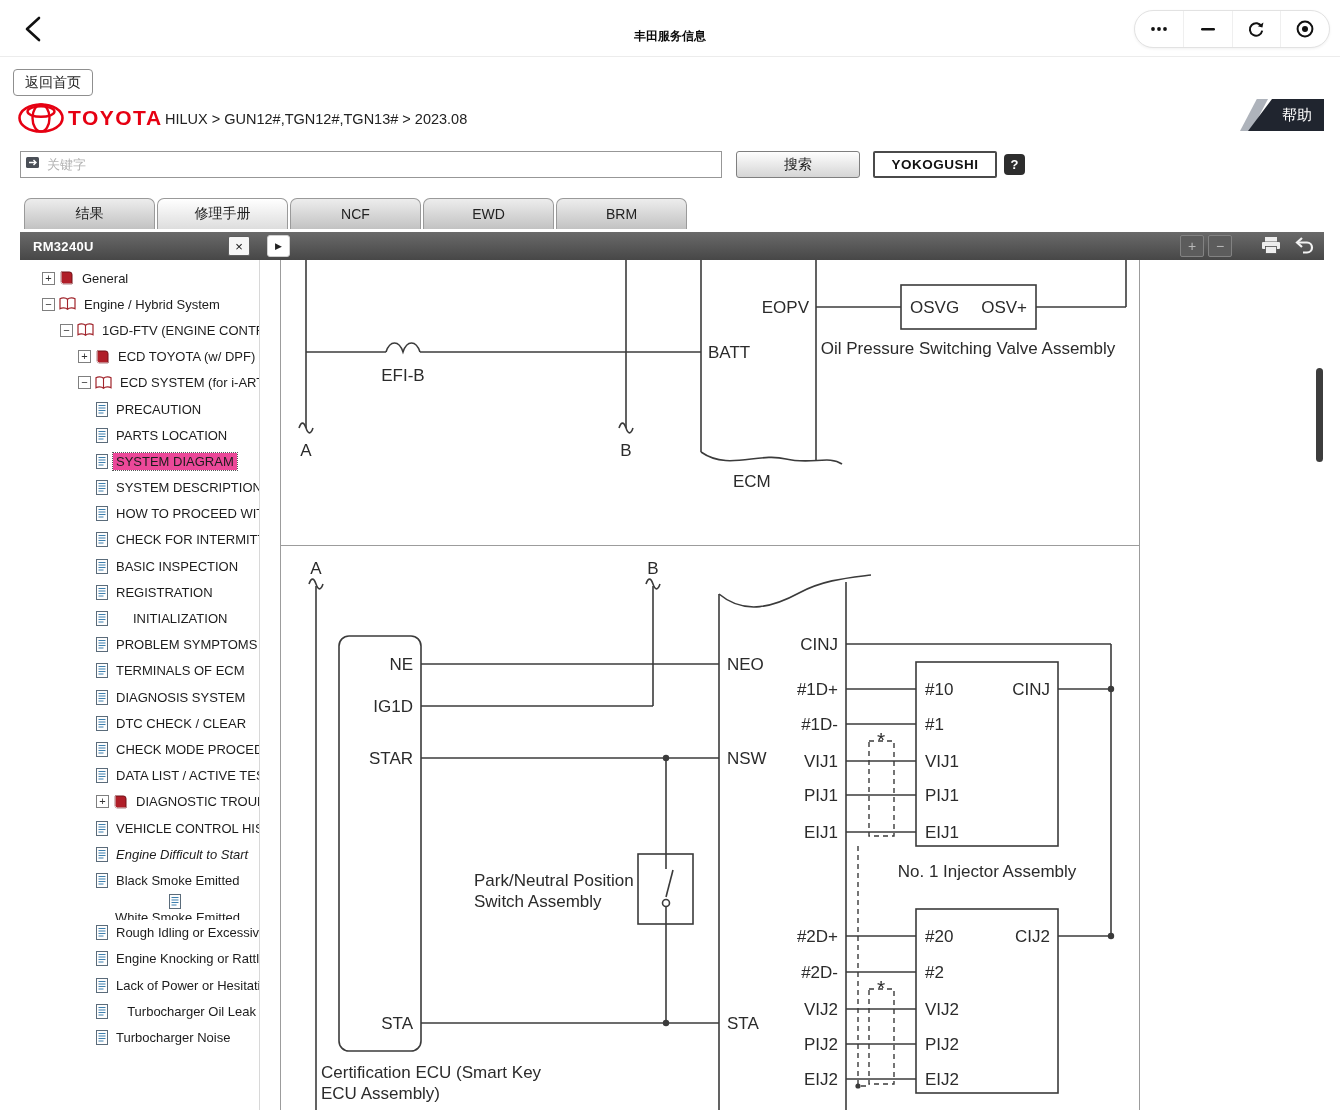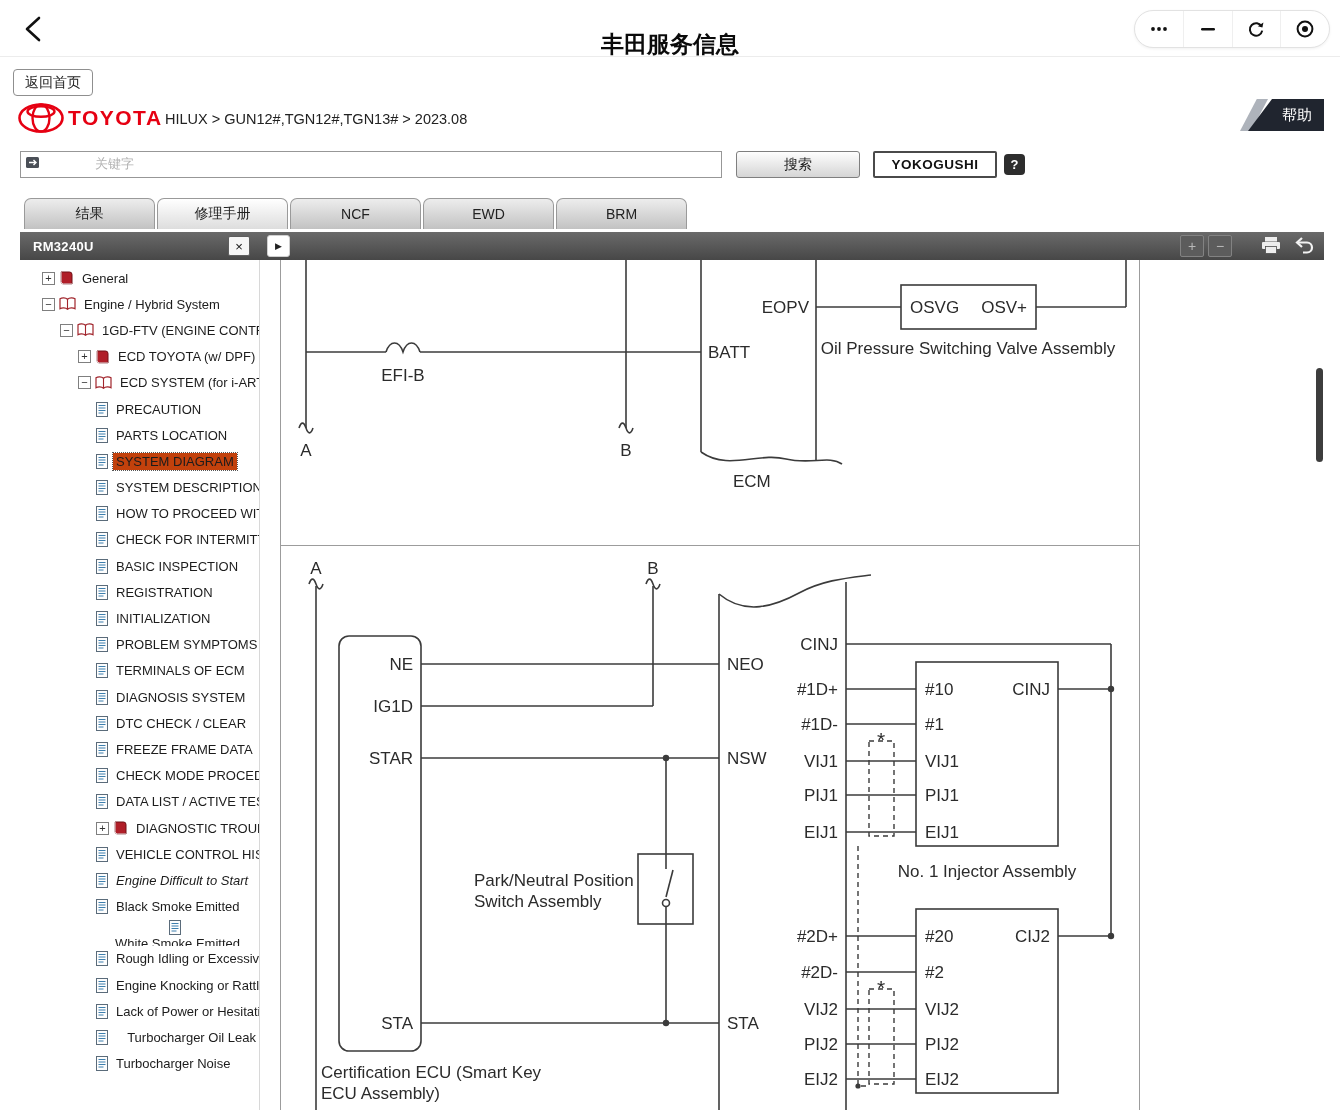--- a/index.html
+++ b/index.html
@@ -2,38 +2,38 @@
 <html><head>
 <meta charset="utf-8">
 <style>
   html,body{margin:0;padding:0;background:#fff;}
   body{font-family:"Liberation Sans",sans-serif;}
   .page{position:relative;width:1340px;height:1110px;overflow:hidden;background:#fff;}
 
   
   .topbar{position:absolute;left:0;top:0;width:100%;height:56px;background:#fff;border-bottom:1px solid #ececec;}
   .back-btn{position:absolute;left:14px;top:13px;width:28px;height:30px;cursor:pointer;background:none;border:none;}
-  .app-title{position:absolute;left:0;top:16px;width:100%;height:56px;display:flex;align-items:center;justify-content:center;font-size:23px;font-weight:bold;color:#0a0a0a;}
+  .app-title{position:absolute;left:0;top:8px;width:100%;height:56px;display:flex;align-items:center;justify-content:center;font-size:12px;font-weight:bold;color:#0a0a0a;}
   .capsule{position:absolute;right:10px;top:10px;width:194px;height:36px;border:1px solid #e2e2e2;border-radius:19px;background:#fff;display:flex;box-shadow:0 1px 3px rgba(0,0,0,.06);}
   .cap-seg{flex:1;display:flex;align-items:center;justify-content:center;cursor:pointer;}
   .cap-seg + .cap-seg{border-left:1px solid #efefef;}
 
   
   .home-btn{position:absolute;left:13px;top:69px;height:27px;padding:0 11px;background:#fff;border:1px solid #8f8f8f;border-radius:4px;font-size:14px;color:#222;font-family:inherit;cursor:pointer;}
   .logo{position:absolute;left:18px;top:103px;}
   .wordmark{position:absolute;left:68px;top:106px;font-size:21px;font-weight:bold;letter-spacing:1.5px;color:#e60012;}
   .breadcrumb{position:absolute;left:165px;top:111px;font-size:14.5px;color:#222;}
   .help-ribbon{position:absolute;right:16px;top:99px;width:86px;height:32px;cursor:pointer;}
   .help-gray{position:absolute;left:2px;top:0;width:28px;height:32px;background:#aeb3bb;clip-path:polygon(60% 0,100% 0,40% 100%,0 100%);}
   .help-dark{position:absolute;left:10px;top:0;right:0;bottom:0;background:#20252f;clip-path:polygon(24px 0,100% 0,100% 100%,0 100%);}
   .help-label{position:absolute;right:12px;top:7px;color:#fff;font-size:15px;}
 
   
   .input-wrap{position:absolute;left:20px;top:151px;width:702px;height:27px;border:1px solid #979797;background:#fff;display:flex;align-items:center;gap:5px;padding-left:4px;box-sizing:border-box;}
-  .input-wrap input{border:none;outline:none;flex:1;font-size:13px;font-family:Liberation Mono, monospace;color:#222;margin-left:48px;}
+  .input-wrap input{border:none;outline:none;flex:1;font-size:13px;font-family:Liberation Serif, serif;color:#222;}
   .input-wrap input::placeholder{color:#b2b2b2;}
   .btn-search{position:absolute;left:736px;top:151px;width:124px;height:27px;background:linear-gradient(#fefefe,#d5d5d5);border:1px solid #7f7f7f;border-radius:3px;font-size:14px;color:#222;font-family:inherit;cursor:pointer;}
   .btn-yoko{position:absolute;left:873px;top:151px;width:124px;height:27px;background:#fff;border:2px solid #4a4a4a;border-radius:2px;font-size:13.5px;font-weight:bold;letter-spacing:.5px;color:#111;font-family:inherit;cursor:pointer;}
   .btn-q{position:absolute;left:1004px;top:154px;width:21px;height:21px;background:#2d2d2d;color:#fff;border:none;border-radius:4px;font-size:13px;font-weight:bold;display:flex;align-items:center;justify-content:center;font-family:inherit;cursor:pointer;}
 
   
   .tabs{position:absolute;left:24px;top:198px;display:flex;gap:2px;}
   .tab{width:131px;height:31px;background:linear-gradient(#ededed,#c2c2c2);border:1px solid #9a9a9a;border-bottom:none;border-radius:7px 7px 0 0;display:flex;align-items:center;justify-content:center;font-size:14px;color:#222;cursor:pointer;box-sizing:border-box;}
   .tab.active{background:linear-gradient(#ffffff,#dddddd);}
 
@@ -44,21 +44,21 @@
   .btn-expand{position:absolute;left:247px;top:3px;width:23px;height:22px;background:#fff;border:1px solid #d0d0d0;border-radius:3px;font-size:9px;line-height:21px;text-align:center;color:#222;padding:0;cursor:pointer;font-family:inherit;}
   .tb-ghost{position:absolute;top:3px;width:24px;height:22px;background:#5c5c5c;border:1px solid #828282;border-radius:2px;color:#b9b9b9;font-size:14px;line-height:19px;text-align:center;padding:0;cursor:pointer;font-family:inherit;}
   .tb-icon{position:absolute;top:4px;background:none;border:none;padding:0;cursor:pointer;}
 
   
   .treepanel{position:absolute;left:20px;top:260px;width:240px;height:850px;background:#fff;border-right:1px solid #d8d8d8;overflow:hidden;padding-top:5px;box-sizing:border-box;}
   .trow{display:flex;align-items:center;height:26.2px;white-space:nowrap;overflow:hidden;font-size:13px;color:#1c1c1c;cursor:pointer;box-sizing:border-box;}
   .exp{flex:0 0 13px;height:13px;border:1px solid #7f7f7f;background:#fff;font-size:11px;line-height:10px;text-align:center;margin-right:4px;box-sizing:border-box;color:#333;}
   .ticon{display:inline-flex;margin-right:5px;flex:0 0 auto;}
   .tlabel{padding:1px 3px;}
-  .tlabel.sel{background:#c2410c;outline:1px dotted #555;}
+  .tlabel.sel{background:#ec4899;outline:1px dotted #555;}
 
   
   .docview{position:absolute;left:260px;top:260px;width:1064px;height:850px;background:#fff;overflow:hidden;}
   .figbox{position:absolute;border:1px solid #9c9c9c;background:#fff;box-sizing:border-box;}
   #fig1{left:20px;top:-46px;width:860px;height:351px;}
   #fig2{left:20px;top:285px;width:860px;height:600px;}
   .figbox svg{display:block;}
   .figbox line,.figbox path{stroke:#3b3b3b;stroke-width:1.6;fill:none;}
   .figbox rect{fill:none;stroke:#3b3b3b;stroke-width:1.6;}
   .figbox rect.dash{stroke-dasharray:5 4;stroke-width:1.4;}
@@ -308,21 +308,21 @@
           <svg width="12" height="15" viewBox="0 0 12 15">
             <rect x="0.5" y="0.5" width="11" height="14" fill="#fdfdfd" stroke="#5a6b7a" stroke-width="1"></rect>
             <line x1="2.5" y1="3.5" x2="9.5" y2="3.5" stroke="#3d7fae" stroke-width="1"></line>
             <line x1="2.5" y1="6" x2="9.5" y2="6" stroke="#3d7fae" stroke-width="1"></line>
             <line x1="2.5" y1="8.5" x2="9.5" y2="8.5" stroke="#3d7fae" stroke-width="1"></line>
             <line x1="2.5" y1="11" x2="7.5" y2="11" stroke="#3d7fae" stroke-width="1"></line>
           </svg>
         </span>
         <span class="tlabel">REGISTRATION</span>
       </div>
-      <div class="trow" style="padding-left: 76px;">
+      <div class="trow" style="padding-left: 76px; gap: 17px;">
         <span class="ticon">
           <svg width="12" height="15" viewBox="0 0 12 15">
             <rect x="0.5" y="0.5" width="11" height="14" fill="#fdfdfd" stroke="#5a6b7a" stroke-width="1"></rect>
             <line x1="2.5" y1="3.5" x2="9.5" y2="3.5" stroke="#3d7fae" stroke-width="1"></line>
             <line x1="2.5" y1="6" x2="9.5" y2="6" stroke="#3d7fae" stroke-width="1"></line>
             <line x1="2.5" y1="8.5" x2="9.5" y2="8.5" stroke="#3d7fae" stroke-width="1"></line>
             <line x1="2.5" y1="11" x2="7.5" y2="11" stroke="#3d7fae" stroke-width="1"></line>
           </svg>
         </span>
         <span class="tlabel">INITIALIZATION</span>
@@ -367,32 +367,20 @@
         <span class="ticon">
           <svg width="12" height="15" viewBox="0 0 12 15">
             <rect x="0.5" y="0.5" width="11" height="14" fill="#fdfdfd" stroke="#5a6b7a" stroke-width="1"></rect>
             <line x1="2.5" y1="3.5" x2="9.5" y2="3.5" stroke="#3d7fae" stroke-width="1"></line>
             <line x1="2.5" y1="6" x2="9.5" y2="6" stroke="#3d7fae" stroke-width="1"></line>
             <line x1="2.5" y1="8.5" x2="9.5" y2="8.5" stroke="#3d7fae" stroke-width="1"></line>
             <line x1="2.5" y1="11" x2="7.5" y2="11" stroke="#3d7fae" stroke-width="1"></line>
           </svg>
         </span>
         <span class="tlabel">DTC CHECK / CLEAR</span>
-      </div>
-      <div class="trow" style="padding-left: 76px;">
-        <span class="ticon">
-          <svg width="12" height="15" viewBox="0 0 12 15">
-            <rect x="0.5" y="0.5" width="11" height="14" fill="#fdfdfd" stroke="#5a6b7a" stroke-width="1"></rect>
-            <line x1="2.5" y1="3.5" x2="9.5" y2="3.5" stroke="#3d7fae" stroke-width="1"></line>
-            <line x1="2.5" y1="6" x2="9.5" y2="6" stroke="#3d7fae" stroke-width="1"></line>
-            <line x1="2.5" y1="8.5" x2="9.5" y2="8.5" stroke="#3d7fae" stroke-width="1"></line>
-            <line x1="2.5" y1="11" x2="7.5" y2="11" stroke="#3d7fae" stroke-width="1"></line>
-          </svg>
-        </span>
-        <span class="tlabel">FREEZE FRAME DATA</span>
       </div>
       <div class="trow" style="padding-left: 76px;">
         <span class="ticon">
           <svg width="12" height="15" viewBox="0 0 12 15">
             <rect x="0.5" y="0.5" width="11" height="14" fill="#fdfdfd" stroke="#5a6b7a" stroke-width="1"></rect>
             <line x1="2.5" y1="3.5" x2="9.5" y2="3.5" stroke="#3d7fae" stroke-width="1"></line>
             <line x1="2.5" y1="6" x2="9.5" y2="6" stroke="#3d7fae" stroke-width="1"></line>
             <line x1="2.5" y1="8.5" x2="9.5" y2="8.5" stroke="#3d7fae" stroke-width="1"></line>
             <line x1="2.5" y1="11" x2="7.5" y2="11" stroke="#3d7fae" stroke-width="1"></line>
           </svg>

